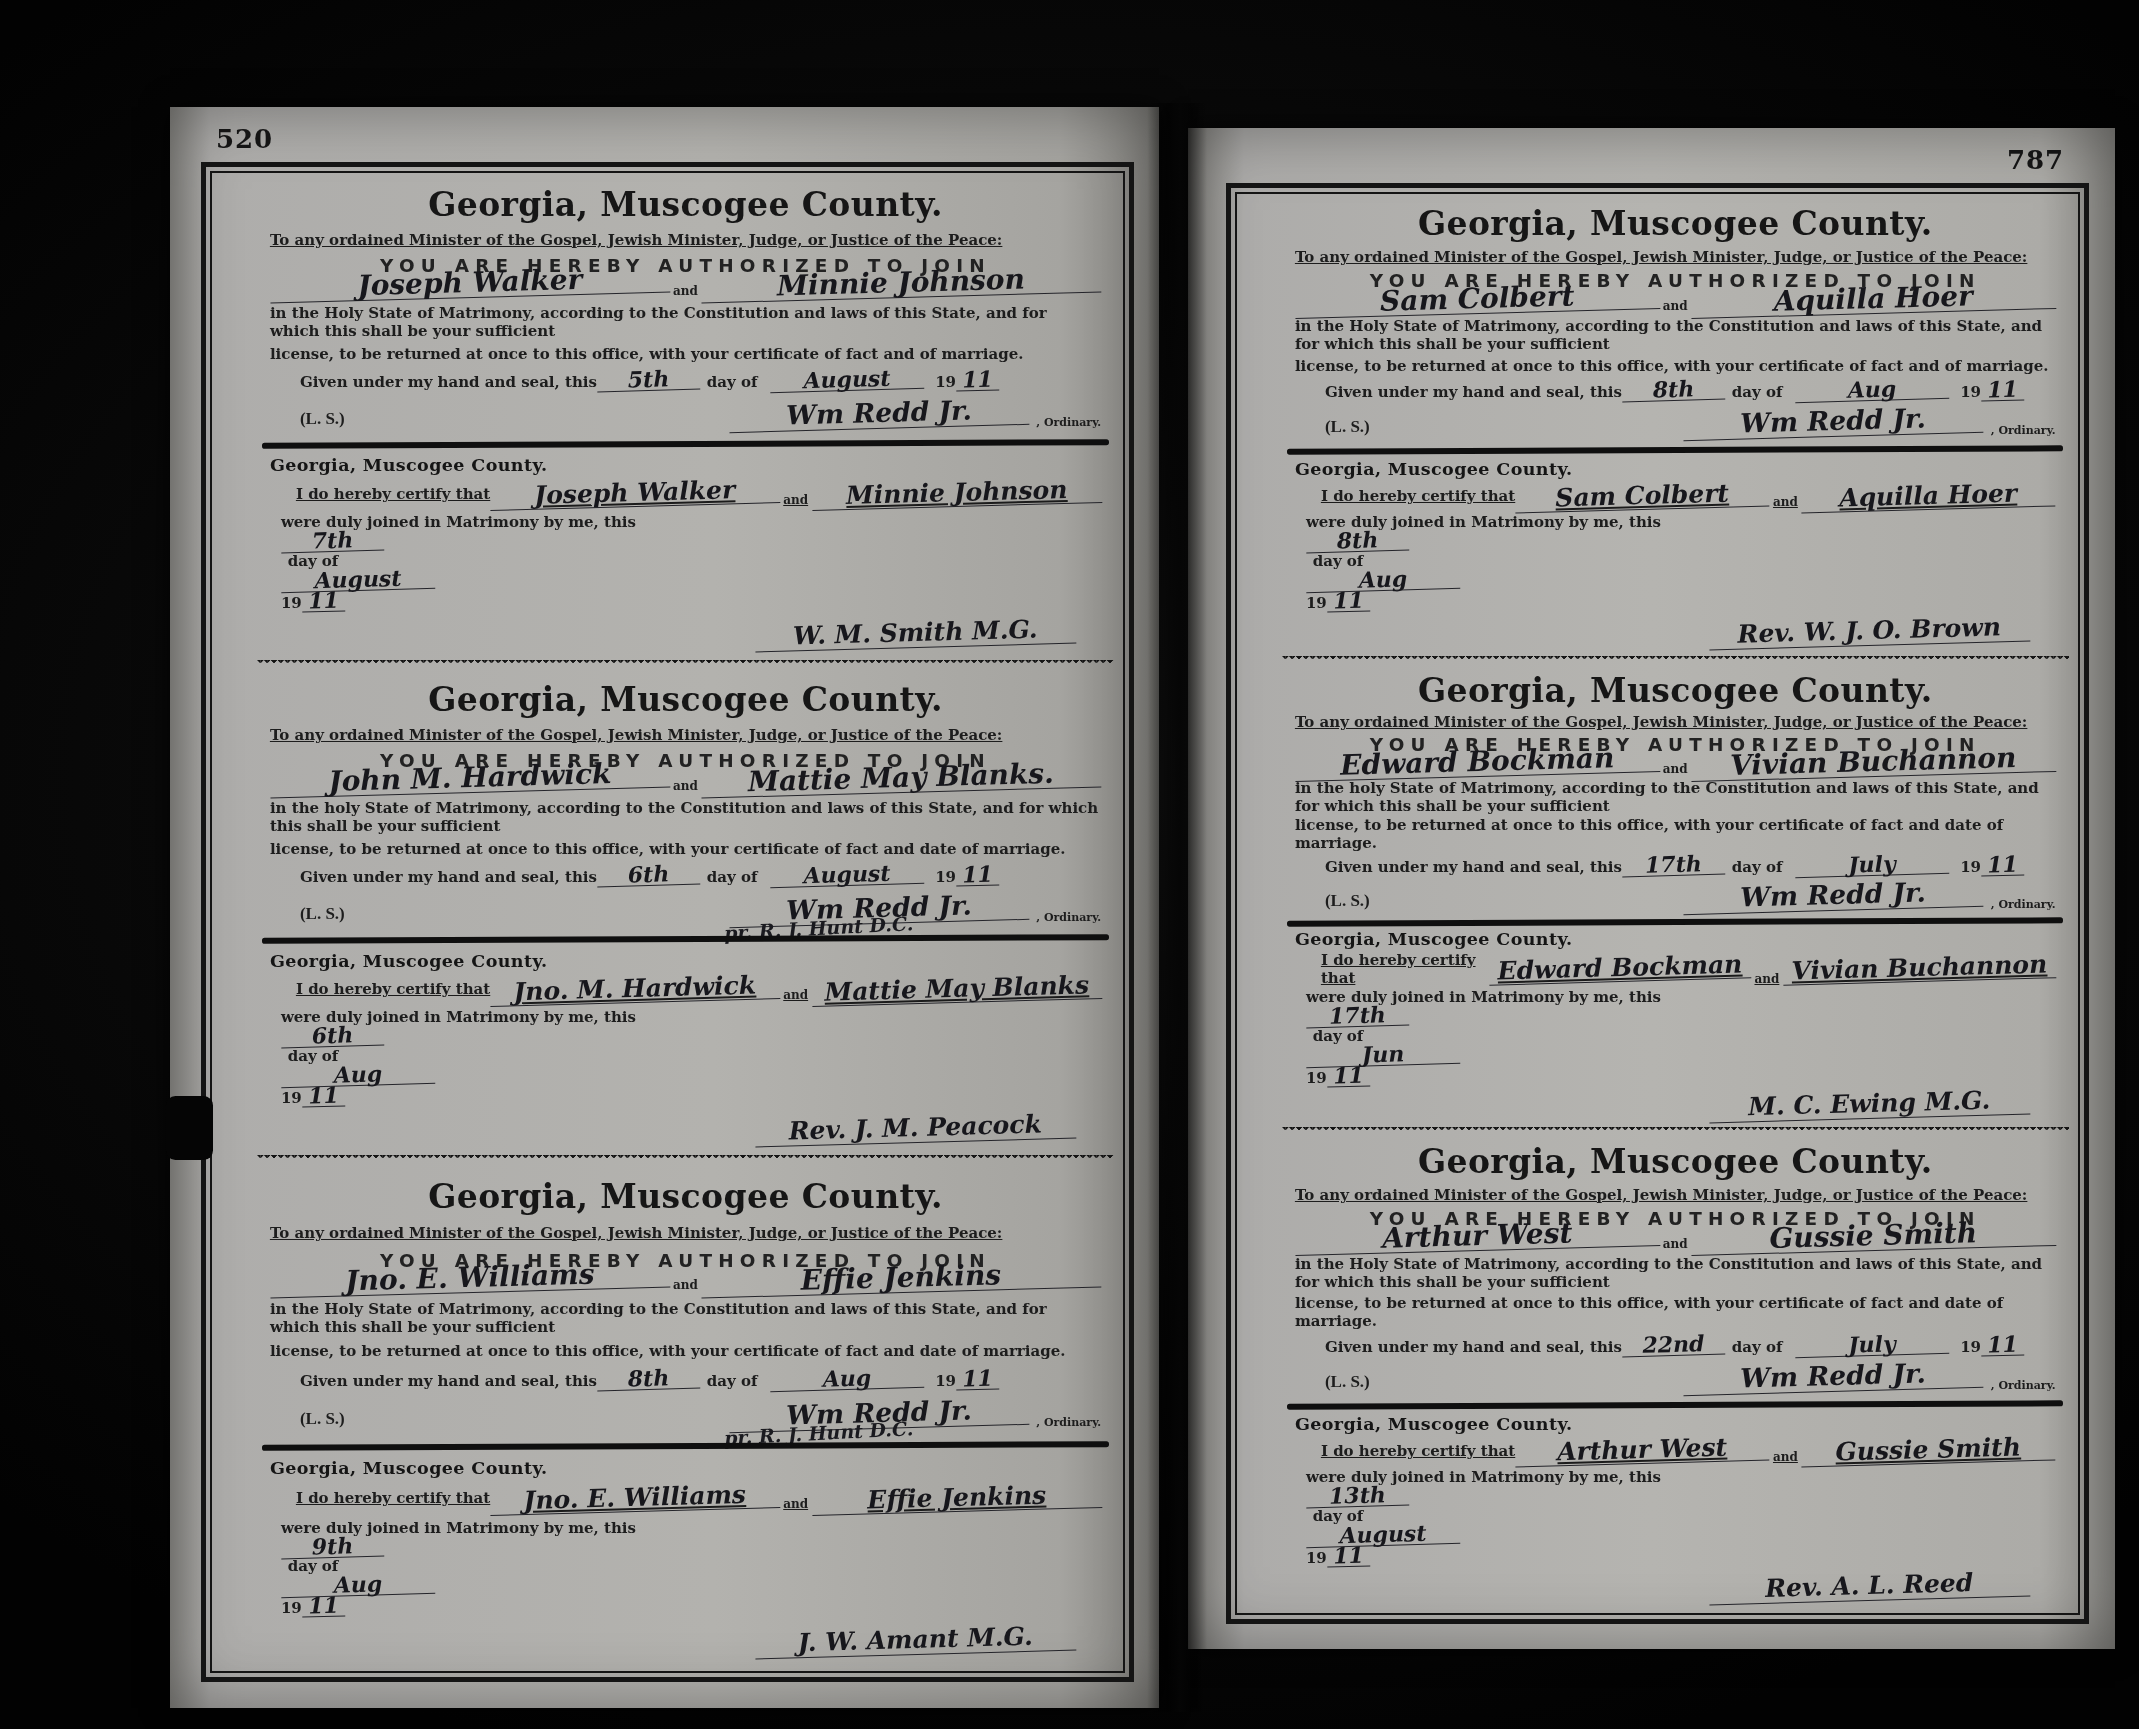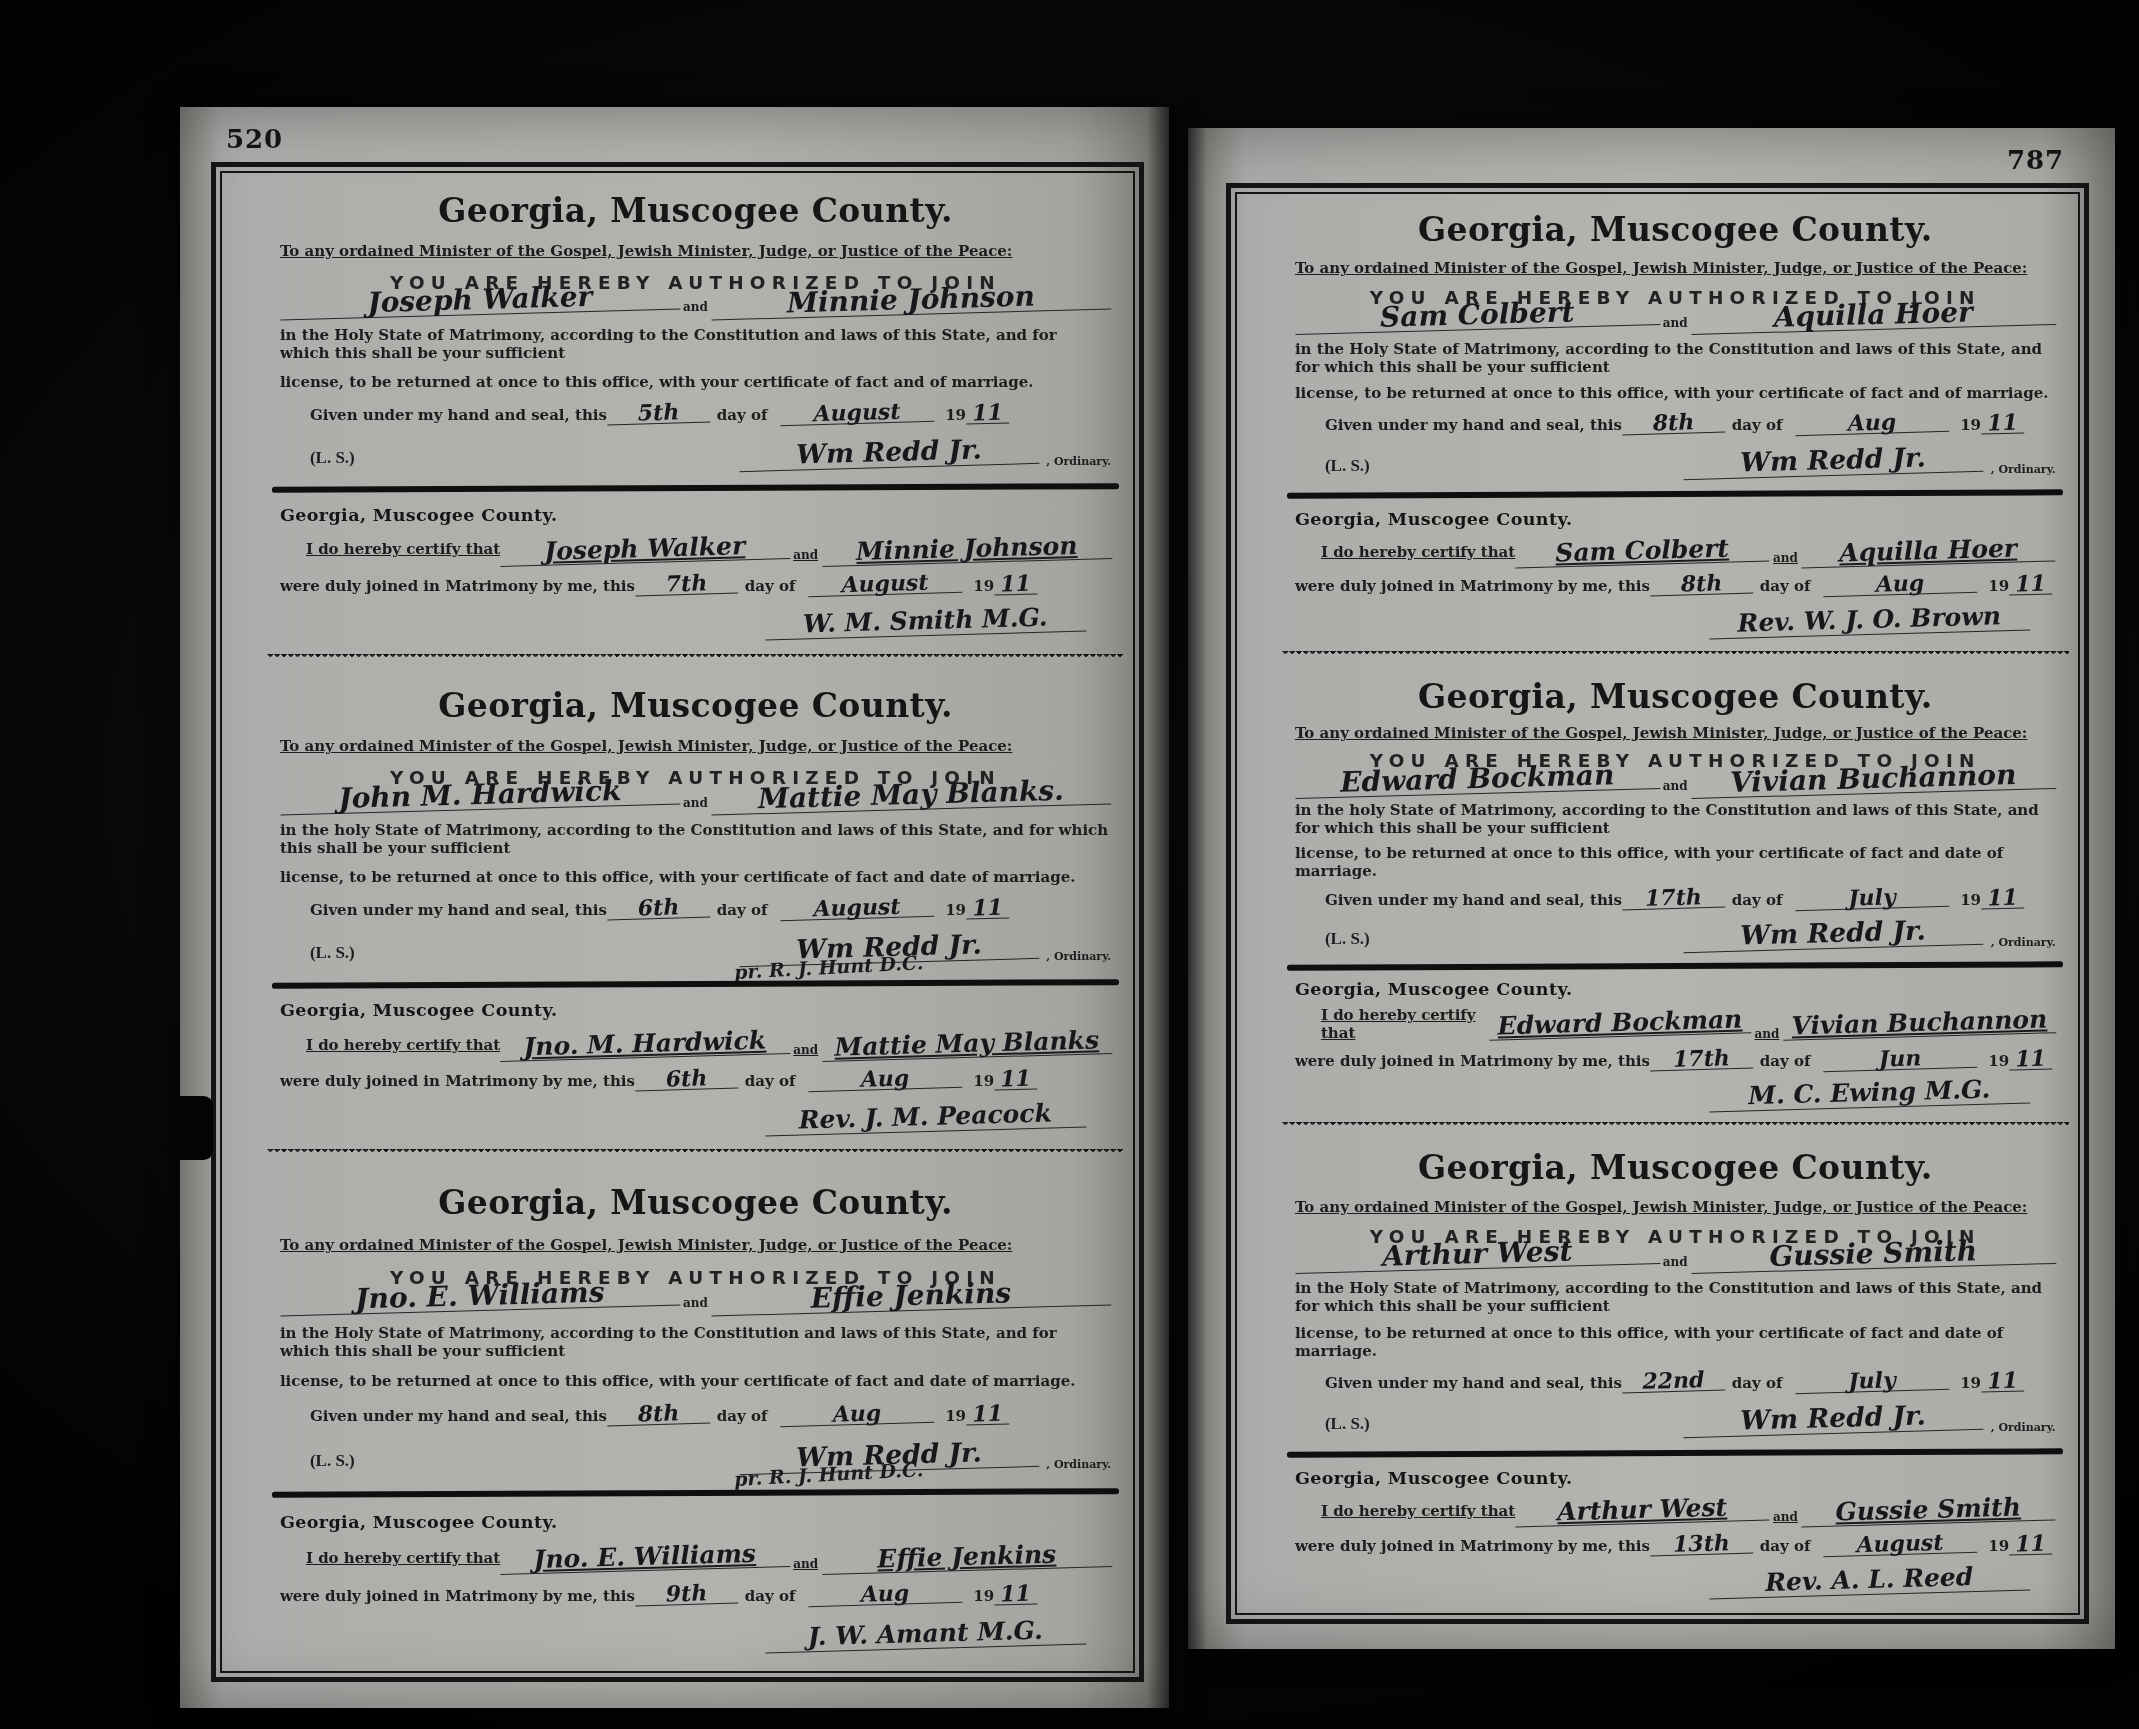--- a/index.html
+++ b/index.html
@@ -3,21 +3,21 @@
 <meta charset="utf-8">
 <style>
   html,body{margin:0;padding:0;}
   body{
     width:2315px;height:1729px;overflow:hidden;position:relative;
     background:radial-gradient(ellipse 70% 60% at 50% 45%, #1c1c1c 0%, #0a0a0a 55%, #020202 100%);
     font-family:"DejaVu Serif", serif;color:#1b1b1b;
   }
   .page{position:absolute;box-shadow:inset 0 0 68px rgba(0,0,0,.38), 0 0 26px rgba(0,0,0,.8);}
   .page-left{
-    left:180px;top:107px;width:989px;height:1601px;
+    left:170px;top:107px;width:989px;height:1601px;
     background:linear-gradient(90deg,#8e8d89 0%, #aeadab 4%, #b3b2ae 55%, #a5a4a0 90%, #7f7e7a 100%);
   }
   .page-right{
     left:1188px;top:128px;width:927px;height:1521px;
     background:linear-gradient(90deg,#84837f 0%, #adacaa 6%, #b5b4b0 50%, #acaba7 92%, #8a8985 100%);
   }
   .gutter{position:absolute;left:1147px;top:103px;width:60px;height:1609px;
     background:linear-gradient(90deg, rgba(0,0,0,0) 0%, rgba(0,0,0,.55) 35%, rgba(5,5,5,.92) 55%, rgba(0,0,0,.45) 75%, rgba(0,0,0,0) 100%);}
   .clip-notch{position:absolute;left:166px;top:1096px;width:47px;height:64px;background:#050505;border-radius:9.4px;}
   .page-number{position:absolute;top:17px;font-weight:bold;font-size:26px;letter-spacing:0.9px;color:#141414;}
@@ -49,21 +49,21 @@
   .sig-zone{position:relative;display:flex;align-items:flex-end;}
   .ord-sig{font-size:26.5px;min-width:274px;text-align:center;padding:0 13px;}
   .deputy{position:absolute;left:-4.3px;bottom:-14.6px;font-size:19px;color:#1a1a1f;transform:rotate(-3deg);}
   .deputy:empty{display:none;}
   .ord-label{padding-left:7.7px;font-size:11px;}
   .ls{font-size:17px;font-family:Liberation Serif, serif;}
   .thick-rule{height:5.6px;background:#0f0f0f;border-radius:2.6px;margin:4.3px -7.7px 2.6px -7.7px;transform:rotate(-.25deg);}
   .gothic{font-size:17.5px;font-weight:bold;letter-spacing:0.4px;color:#151515;margin:0.9px 0 0 0;}
   .certify-row{display:flex;align-items:center;margin:0 0 0 26px;text-decoration:underline;}
   .certify-row .name{font-size:25px;}
-  .joined-row{display:flex;align-items:baseline;}
+  .joined-row{display:flex;align-items:baseline;flex-direction:column;}
   .minister-row{display:flex;justify-content:flex-end;margin:0.9px 26px 1.7px 0;}
   .minister-sig{font-size:25px;min-width:300px;text-align:center;padding:0 10.3px;}
   .zigzag{height:6.8px;margin:5.1px -13px 0.9px -13px;
     background:
       linear-gradient(135deg,#131313 25%,transparent 25%) -3.4px 0/6.8px 6.8px repeat-x,
       linear-gradient(225deg,#131313 25%,transparent 25%) -3.4px 0/6.8px 6.8px repeat-x;}
   .cert:last-child .zigzag{display:none;}
 </style>
 </head>
 <body>

